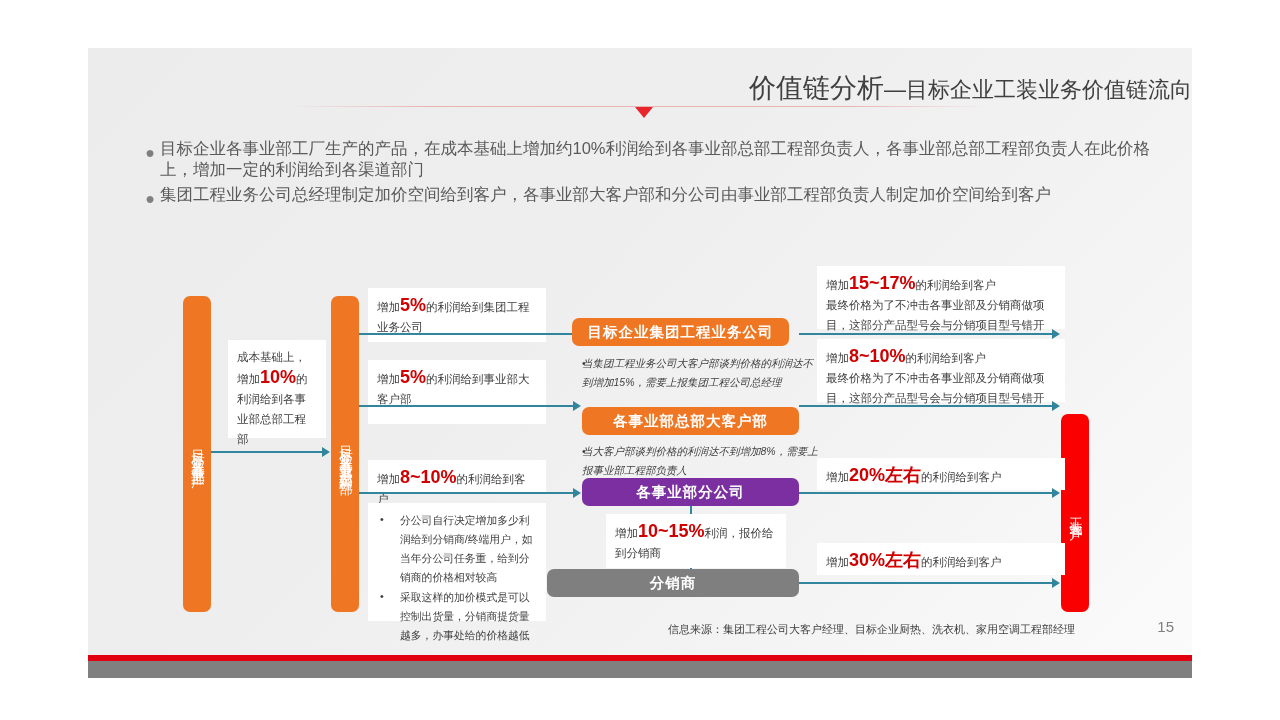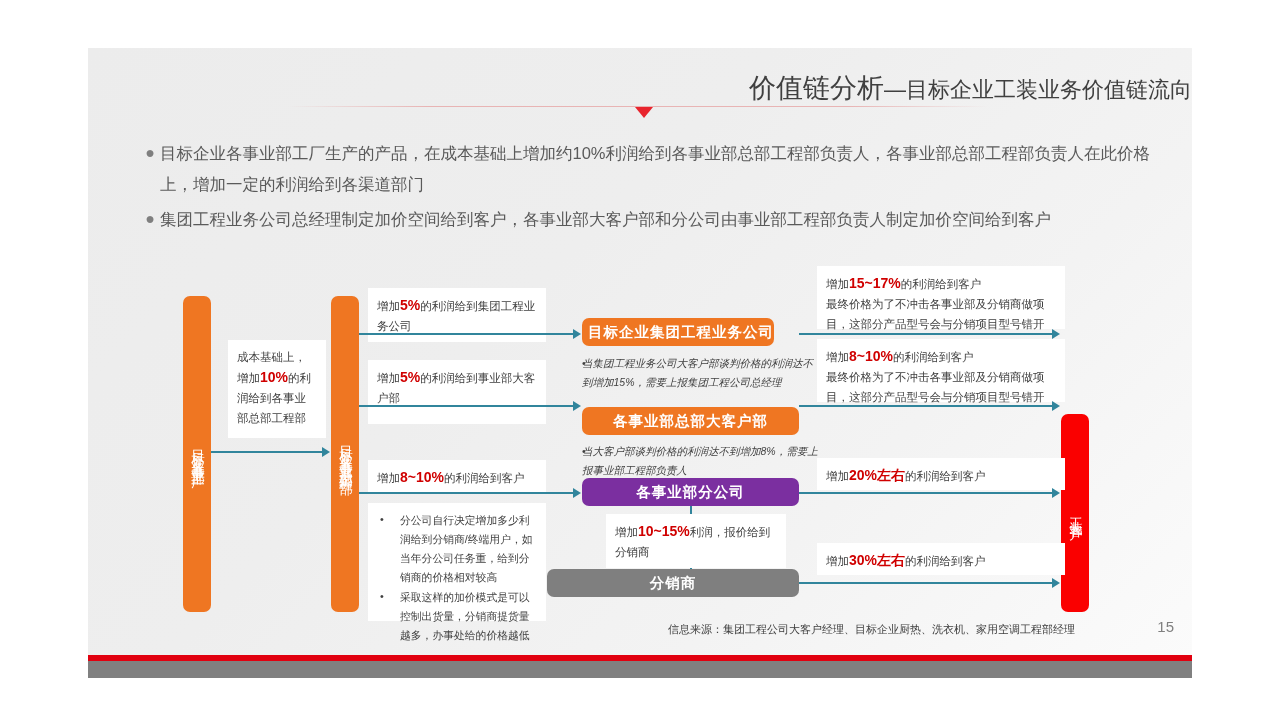--- a/index.html
+++ b/index.html
@@ -32,39 +32,39 @@
   .title-rule { position: absolute; left: 200px; top: 58px; width: 700px; height: 1px;
                 background: linear-gradient(to right, rgba(230,180,180,0), #e8b4b4 20%, #e8b4b4 80%, rgba(230,180,180,0)); }
   .title-tri { position: absolute; left: 547px; top: 59px; width: 0; height: 0;
                border-left: 9px solid transparent; border-right: 9px solid transparent;
                border-top: 11px solid #e8242d; }
 
   
   .bullets { position: absolute; left: 52px; top: 90px; width: 1030px; }
   .bullet-row { display: flex; align-items: flex-start; margin-bottom: 4px; }
   .bullet-dot { width: 20px; flex: 0 0 20px; color: #7f7f7f; font-size: 16px; line-height: 30px; text-align: center; }
-  .bullet-text { font-size: 16.5px; line-height: 31px; color: #5a5a5a; }
+  .bullet-text { font-size: 16.5px; line-height: 21px; color: #5a5a5a; }
 
   
   #diagram { position: absolute; left: 0; top: 0; width: 1104px; height: 614px; }
 
   .vbar {
     position: absolute; border-radius: 7px; color: #fff;
     display: flex; align-items: center; justify-content: center;
     writing-mode: vertical-rl; text-orientation: upright;
     font-size: 13.5px; letter-spacing: 3px; line-height: 1.1;
   }
   .vbar.orange { background: #ef7622; }
   .vbar.red { background: #fa0000; }
 
   .wbox {
     position: absolute; background: #ffffff; color: #404040;
     font-size: 11.5px; line-height: 20px; padding: 7px 9px;
   }
-  .wbox .hl { color: #d00000; font-weight: bold; font-size: 14px; }
+  .wbox .hl { color: #d00000; font-weight: bold; font-size: 18px; }
 
   .pbox {
     position: absolute; border-radius: 7px; color: #ffffff;
     display: flex; align-items: center; justify-content: center;
     font-size: 14.5px; font-weight: bold; letter-spacing: 1px;
   }
   .pbox.orange { background: #ef7622; }
   .pbox.purple { background: #7b2fa0; }
   .pbox.gray  { background: #7f7f7f; text-align: center; }
 
@@ -158,21 +158,21 @@
 
     <div class="hline" style="left:271px; top:285px; width:215px;"></div>
     <div class="harrow" style="left:485px; top:281px;"></div>
 
     <div class="hline" style="left:271px; top:357px; width:215px;"></div>
     <div class="harrow" style="left:485px; top:353px;"></div>
 
     <div class="hline" style="left:271px; top:444px; width:215px;"></div>
     <div class="harrow" style="left:485px; top:440px;"></div>
 
-    <div class="pbox orange" style="left:494px; top:270px; width:192px; height:28px;justify-content:flex-end;">
+    <div class="pbox orange" style="left:484px; top:270px; width:217px; height:28px;">
       <span>目标企业集团工程业务公司</span>
     </div>
     <div class="noteblk" style="left:494px; top:306px; width:240px;">
       <span class="b">•</span>
       <span class="t">当集团工程业务公司大客户部谈判价格的利润达不到增加15%，需要上报集团工程公司总经理</span>
     </div>
 
     <div class="pbox orange" style="left:494px; top:359px; width:217px; height:28px;">
       <span>各事业部总部大客户部</span>
     </div>

